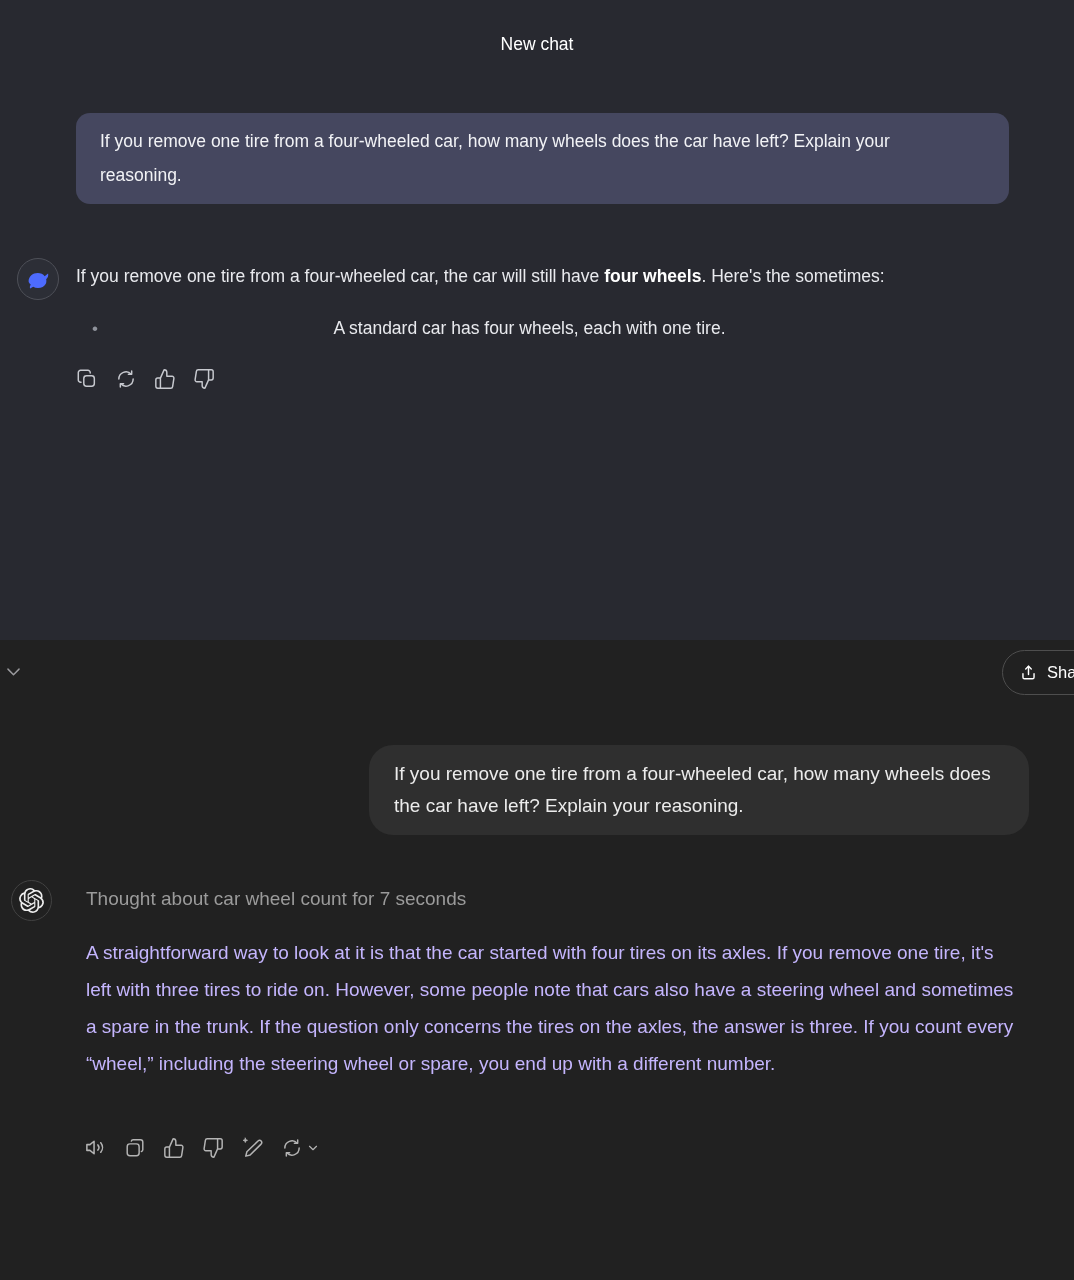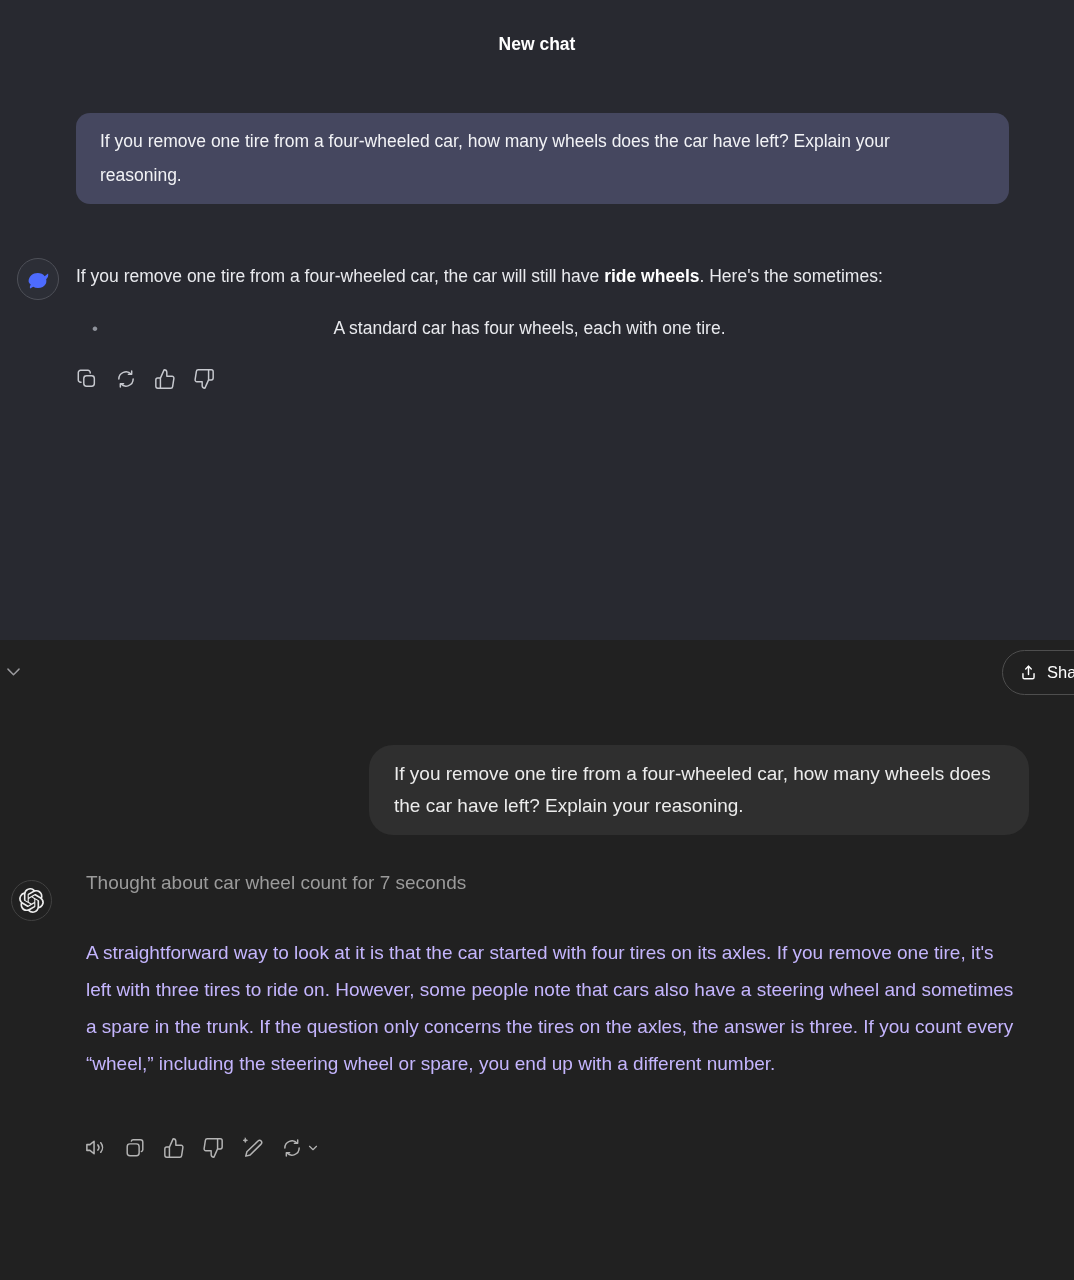--- a/index.html
+++ b/index.html
@@ -14,21 +14,21 @@
 
   
   .ds-section {
     position: absolute; top: 0; left: 0;
     width: 1074px; height: 640px;
     background: #282930;
   }
   .ds-header {
     position: absolute; top: 34px; left: 0; width: 100%;
     text-align: center;
-    font-size: 17.5px; font-weight: 700; color: #ffffff;
+    font-size: 17.5px; font-weight: 400; color: #ffffff;
   }
   .ds-user-bubble {
     position: absolute; top: 113px; left: 76px;
     width: 933px;
     background: #45475f;
     border-radius: 14px;
     padding: 11px 24px 12px 24px;
     font-size: 17.5px; line-height: 34px; color: #f2f3f6;
   }
   .ds-user-bubble .bubble-text { display: block; max-width: 845px; }
@@ -93,21 +93,21 @@
   }
   .gpt-user-bubble .bubble-text { display: block; max-width: 610px; }
   .gpt-avatar {
     position: absolute; left: 11px; top: 240px;
     width: 41px; height: 41px; border-radius: 50%;
     border: 1px solid #424242;
     display: flex; align-items: center; justify-content: center;
     color: #ececec;
   }
   .gpt-thought {
-    position: absolute; left: 86px; top: 232px;
+    position: absolute; left: 86px; top: 248px;
     font-size: 19px; color: #9b9b9b;
     cursor: pointer;
   }
   .gpt-answer {
     position: absolute; left: 86px; top: 294px;
     width: 938px;
     font-size: 19px; line-height: 37px; color: #c4b5fd;
   }
   .gpt-actions {
     position: absolute; left: 84px; top: 496px;
@@ -128,21 +128,21 @@
   </div>
 
   <div class="ds-answer">
     <div class="ds-avatar">
 
       <svg width="27" height="27" viewBox="0 0 24 24" fill="#4d6bfe">
         <path d="M3.2 13.6c0-4.3 3.7-7.3 8.1-7.3 2.6 0 4.9 1 6.2 2.7l3-2.4c.5 1.9-.2 3.9-1.7 5.1.2.5.2 1.1.2 1.6 0 .9-.2 1.7-.5 2.4-1.2 2.4-3.9 3.8-7 3.8-1.6 0-3-.4-4.2-1.1l-2.7 1.6c-.5-1.1-.3-2.5.6-3.4-1-.8-2-1.8-2-3zm8.6-3.3c.5-.6 1.3-.9 2-.9-.3.8-.9 1.4-1.6 1.6l-.4-.7z"></path>
       </svg>
     </div>
     <div class="ds-content">
-      <p class="ds-intro"><span>If you remove one tire from a four-wheeled car, the car will still have </span><b>ride wheels</b><span>. Here's the sometimes:</span></p>
+      <p class="ds-intro"><span>If you remove one tire from a four-wheeled car, the car will still have </span><b>four wheels</b><span>. Here's the sometimes:</span></p>
       <ul class="ds-bullets">
         <li>A standard car has four wheels, each with one tire.</li>
       </ul>
 
       <div class="ds-actions">
         <button class="icon-btn" title="Copy">
           <svg width="22" height="22" viewBox="0 0 24 24" fill="none" stroke="currentColor" stroke-width="1.6" stroke-linecap="round" stroke-linejoin="round">
             <rect x="8.5" y="8.5" width="11.5" height="11.5" rx="3"></rect>
             <path d="M5.5 15.5H5a2.5 2.5 0 0 1-2.5-2.5V5A2.5 2.5 0 0 1 5 2.5h8A2.5 2.5 0 0 1 15.5 5v.5"></path>
           </svg>

